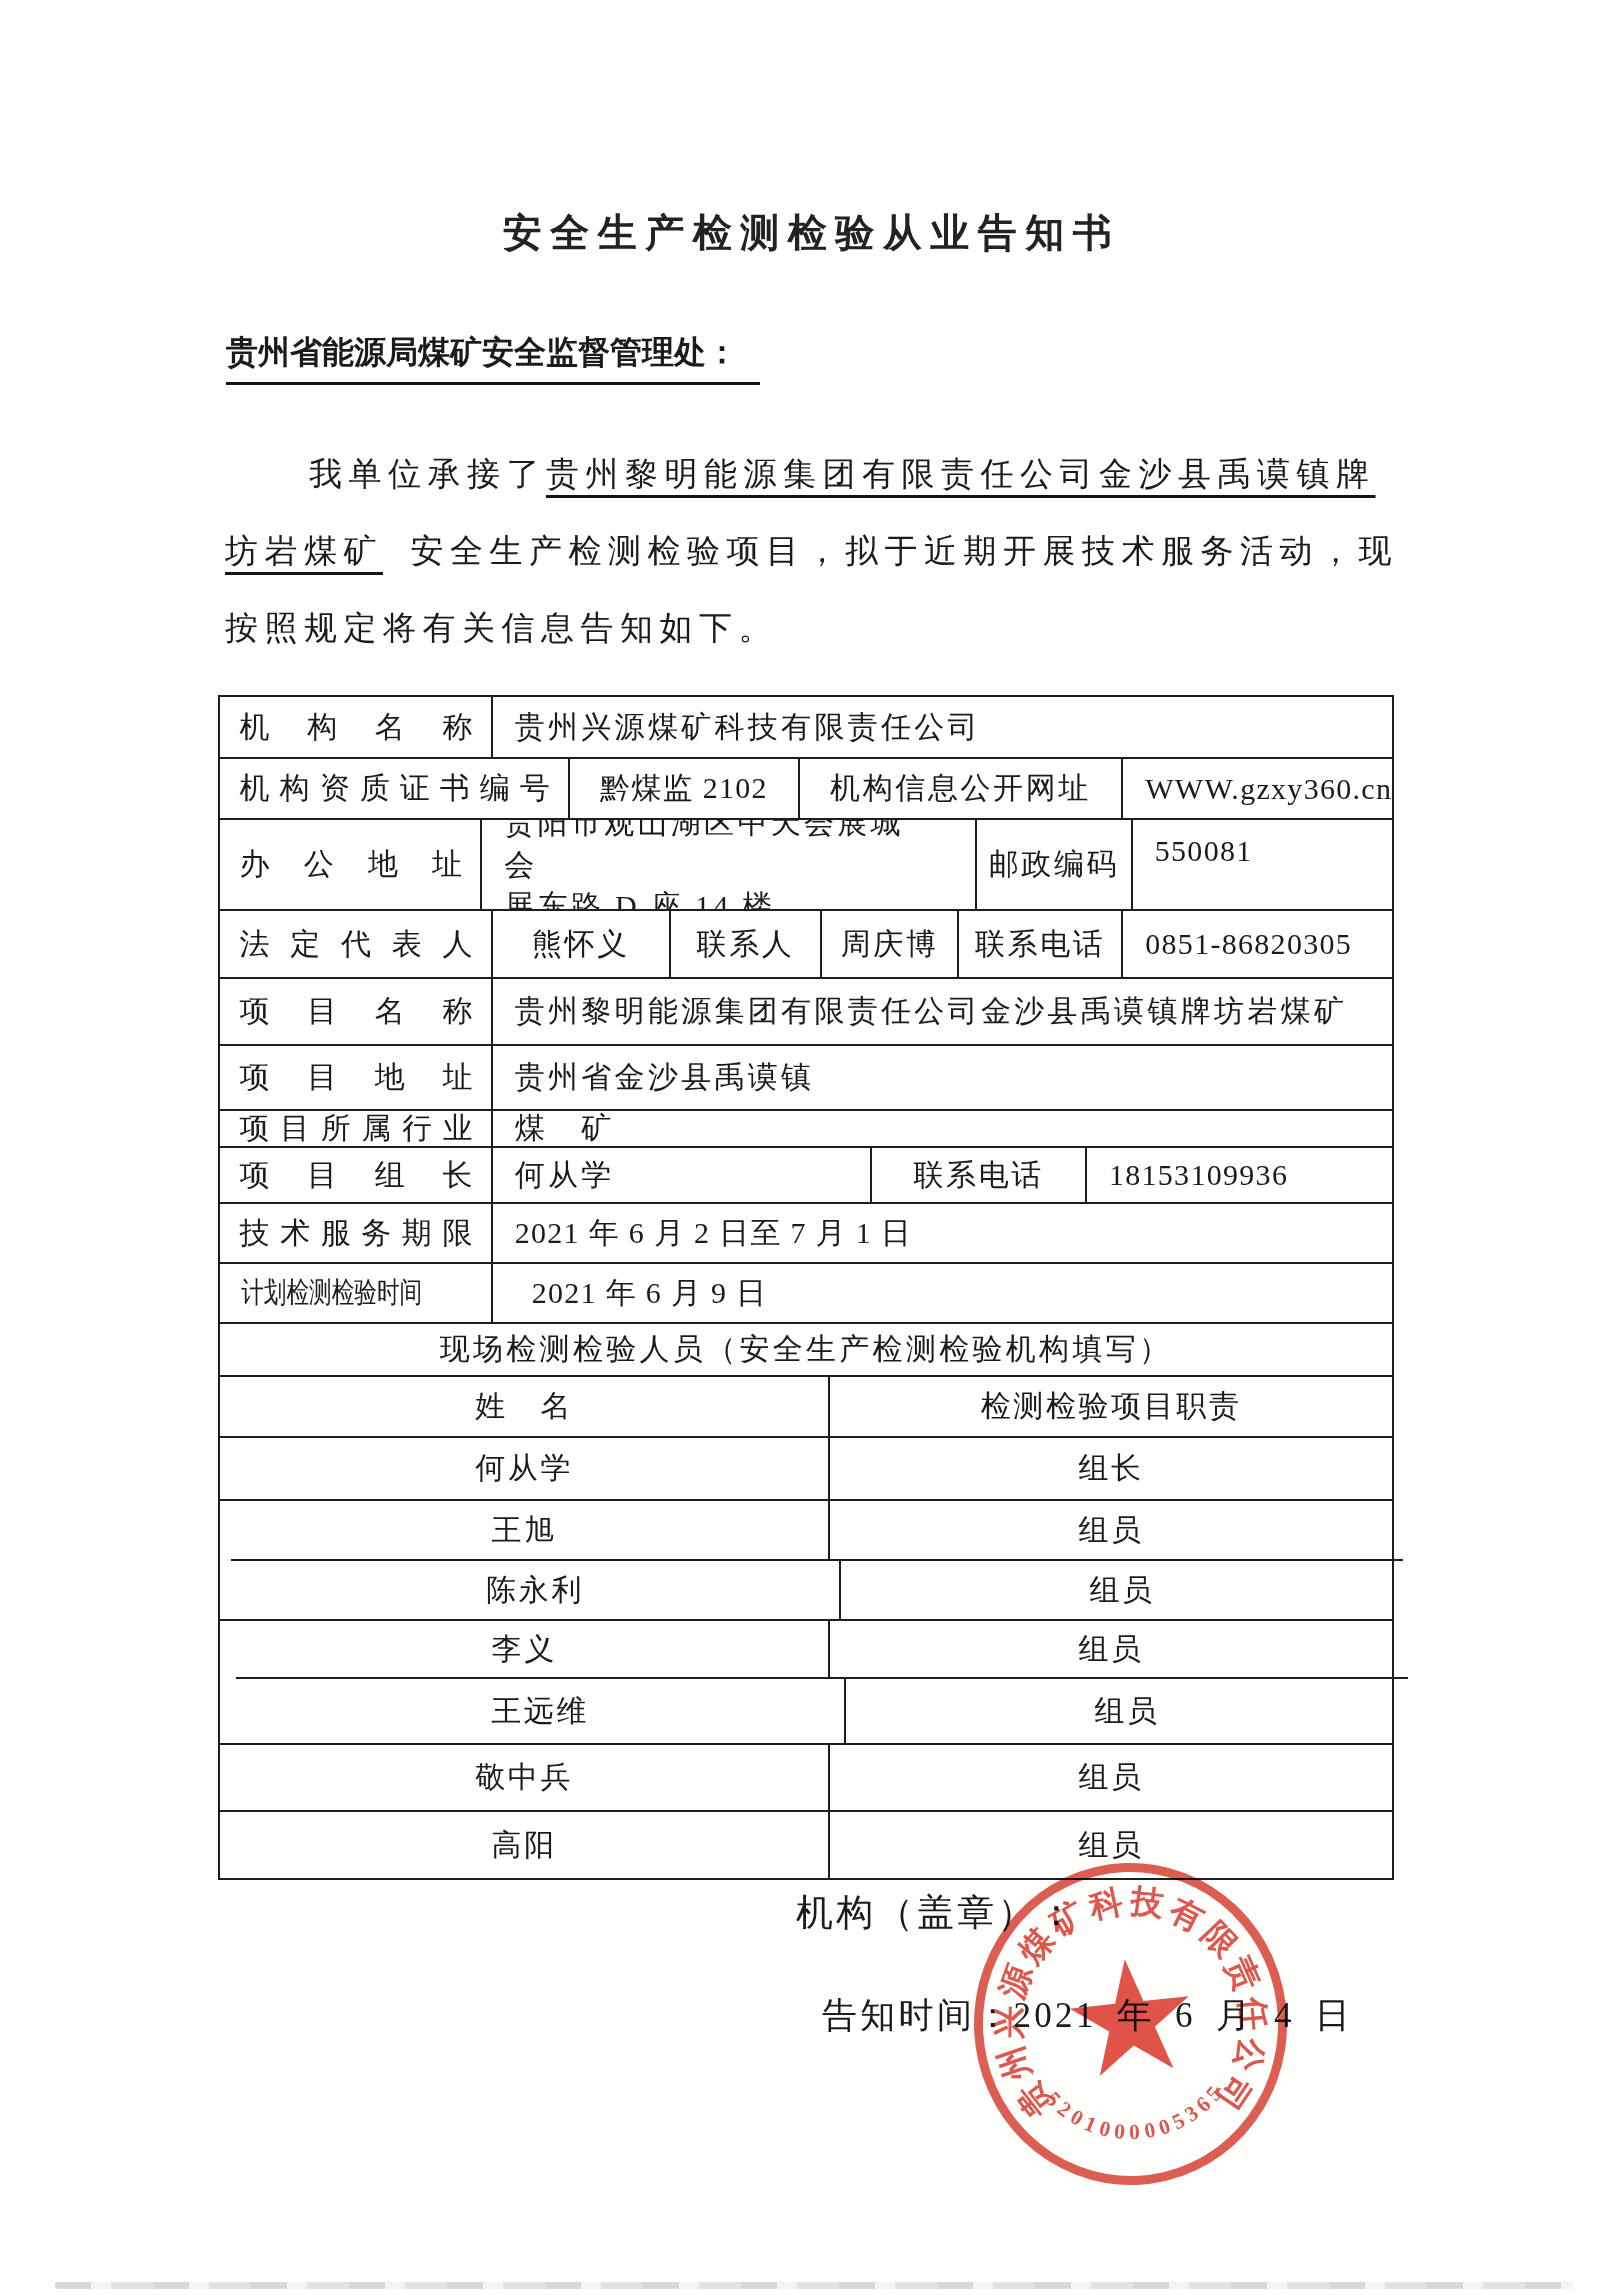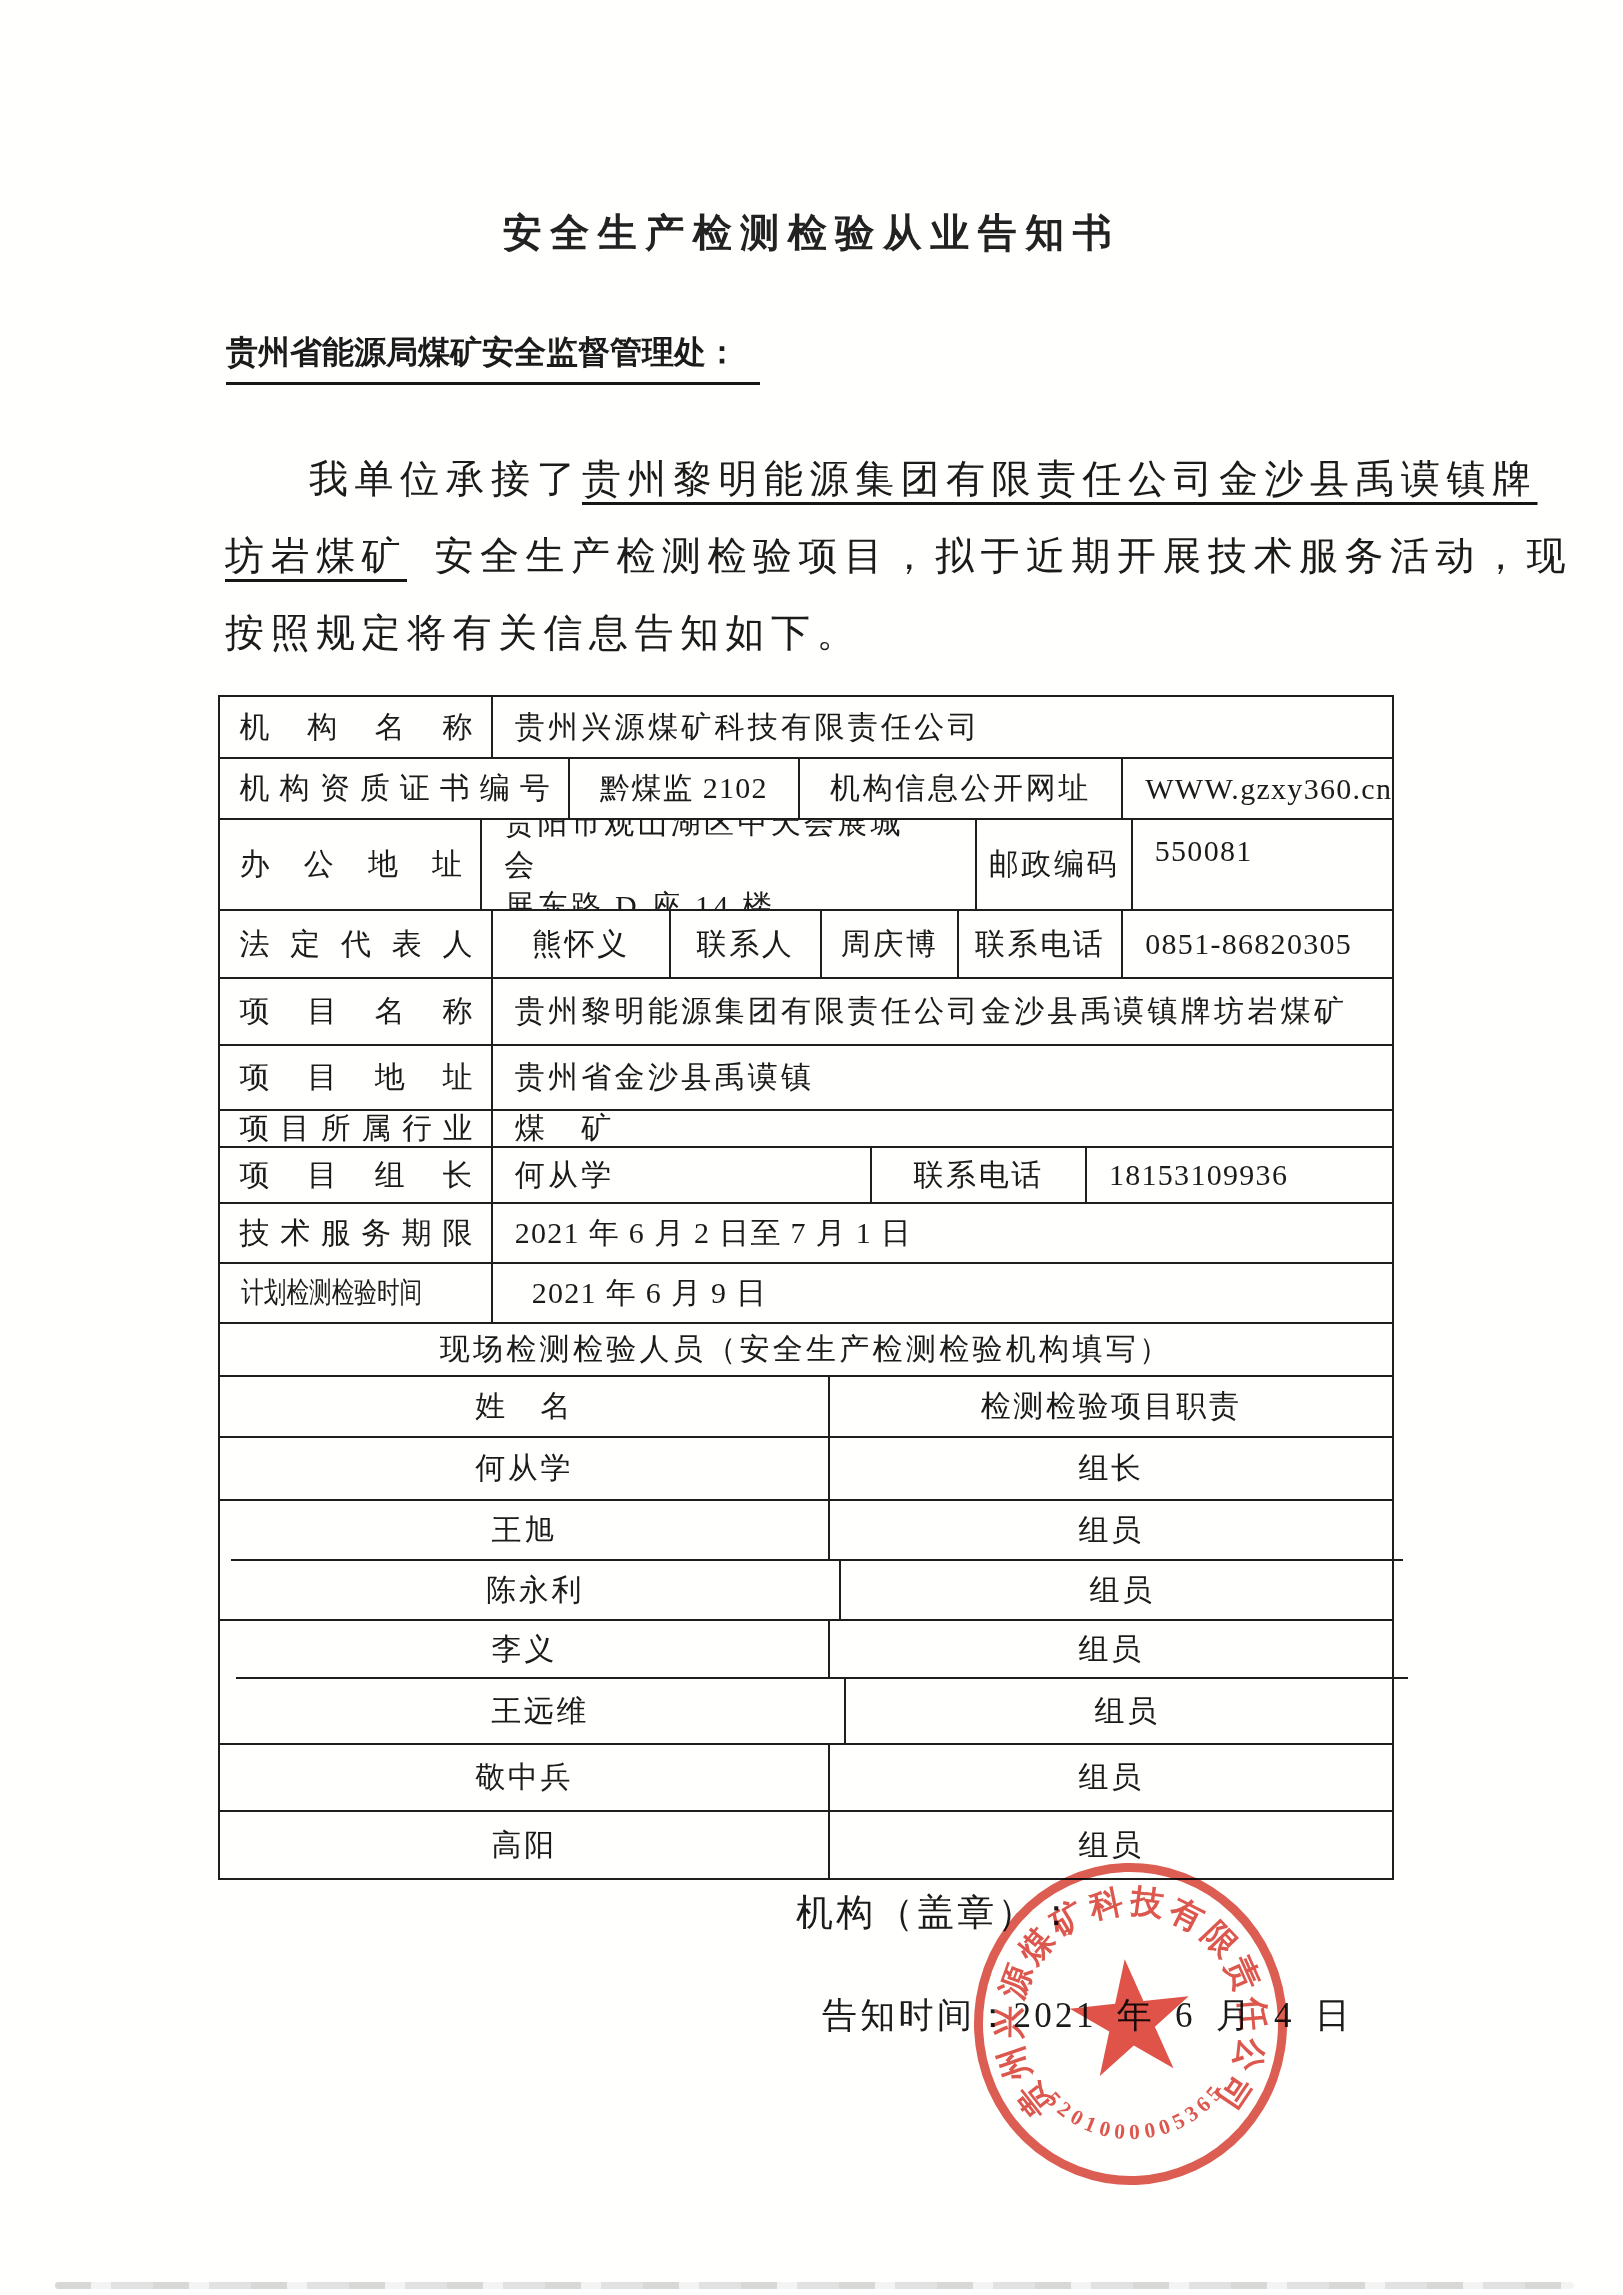--- a/index.html
+++ b/index.html
@@ -14,21 +14,21 @@
   .doc-title {
     position:absolute; top:206px; left:0; width:100%;
     text-align:center; font-size:39px; font-weight:bold;
     letter-spacing:8.5px; color:#222;
   }
   .addressee { position:absolute; top:331px; left:226px; font-size:32px; font-weight:600; }
   .addressee .u-block {
     display:inline-block; border-bottom:3.3px solid #171717;
     padding:0 22px 6.5px 0;
   }
-  .para { position:absolute; left:225px; top:0; width:1178px; font-size:39px; letter-spacing:6.5px; white-space:nowrap; }
+  .para { position:absolute; left:225px; top:0; width:1178px; font-size:33px; letter-spacing:6.5px; white-space:nowrap; }
   .para-1 { top:452px; }
   .para-2 { top:529px; }
   .para-3 { top:606px; }
   .ul { text-decoration:underline; text-decoration-thickness:3.3px; text-underline-offset:9.8px; text-decoration-color:#161616; }
   .gap { display:inline-block; width:27.5px; }
   
   .tbl {
     position:absolute; left:218px; top:695px; width:1176px;
     border:2.6px solid #1e1e1e; font-size:30px;
   }

